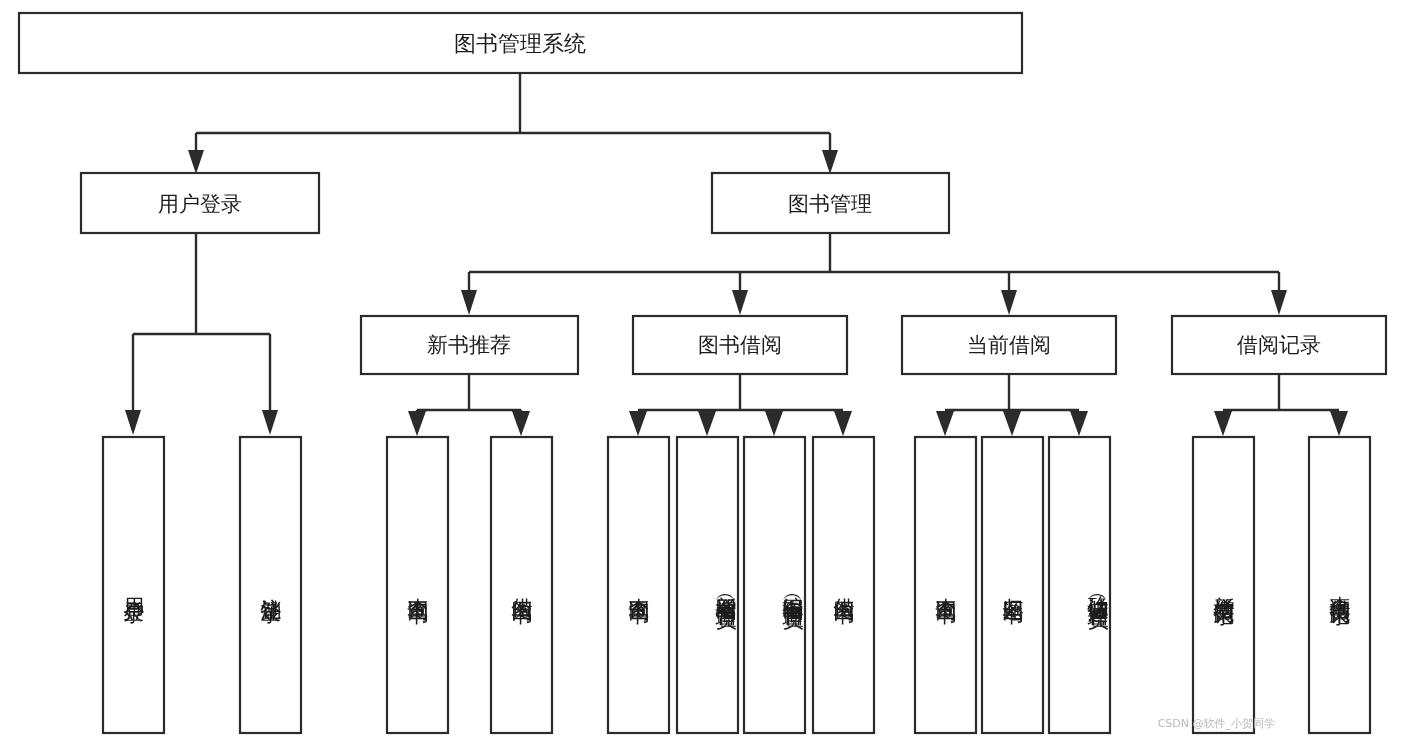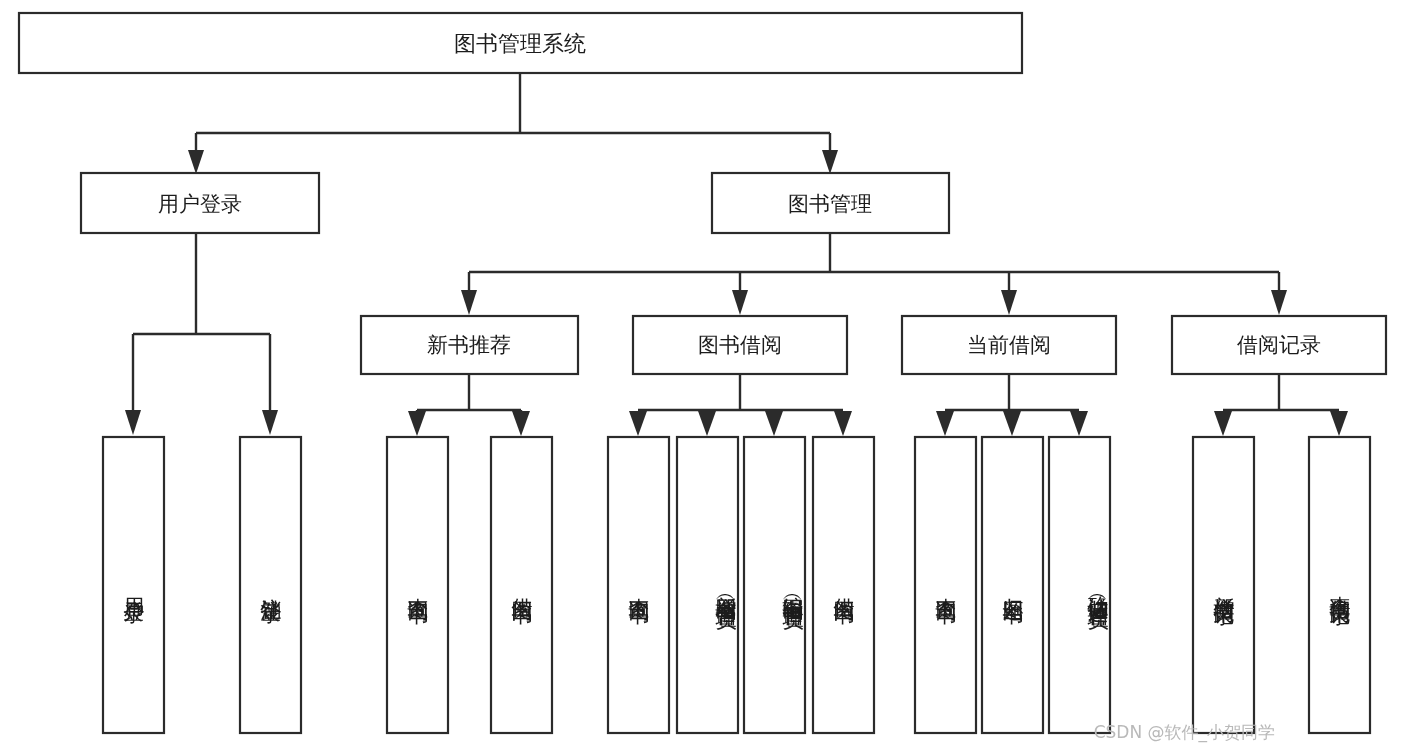--- a/index.html
+++ b/index.html
@@ -67,23 +67,23 @@
     letter-spacing: 2px;
     color: #1c1c1c;
     white-space: nowrap;
     text-align: center;
     pointer-events: none;
     user-select: none;
   }
   .watermark {
     position: absolute;
     right: 8px;
-    bottom: 3px;
-    font-family: "DejaVu Sans", "Liberation Sans", sans-serif;
-    font-size: 17px;
+    bottom: 16px;
+    font-family: "DejaVu Sans", "Liberation Sans", sans-serif;
+    font-size: 11px;
     color: #b9b9b9;
     white-space: nowrap;
     user-select: none;
     margin-top: 8px;
   }
 </style>
 </head>
 <body>
 
 <div id="diagram-root">

